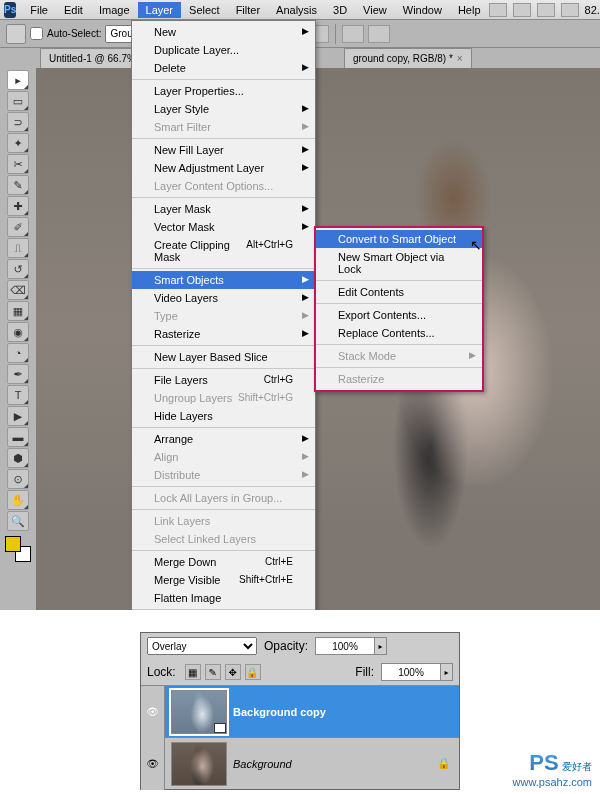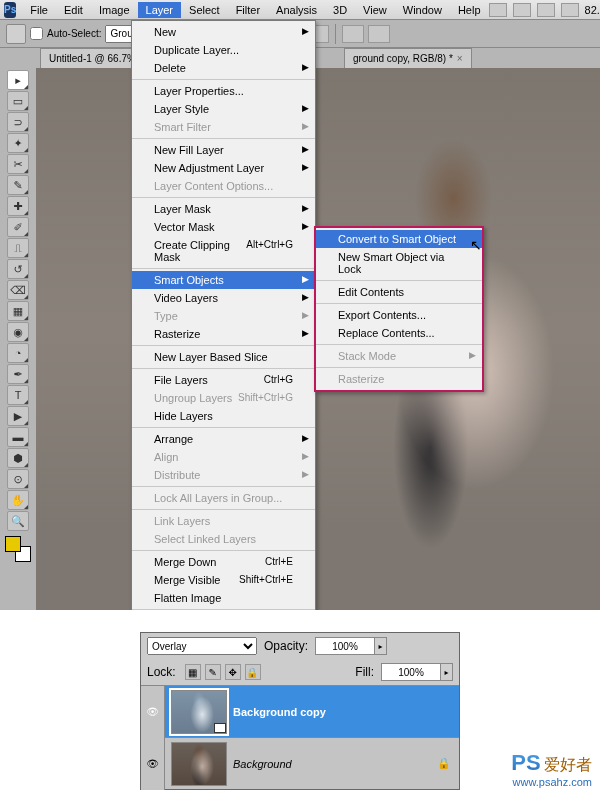--- a/index.html
+++ b/index.html
@@ -78,21 +78,21 @@
     radial-gradient(ellipse 11px 24px at 50% 72%, rgba(20,20,22,0.85), rgba(20,20,22,0) 70%),
     linear-gradient(180deg, #6a5f57, #55493f);
 }
 .smart-badge { position: absolute; bottom: 0; right: 0; width: 12px; height: 10px; background: #fff; border: 1px solid #333; }
 .lname { font-weight: bold; font-size: 11px; }
 .lname.italic { font-style: italic; font-weight: normal; }
 .lock-ind { margin-left: auto; margin-right: 8px; font-size: 11px; }
 
 .watermark { position: absolute; bottom: 6px; right: 8px; font-size: 12px; color: #2a7abf; font-family: Arial, sans-serif; display:flex; flex-direction:column; align-items:flex-end;}
 .watermark .big { font-size: 22px; font-weight: bold; background: linear-gradient(#4aa3e8,#2a6db8); -webkit-background-clip: text; color: transparent; }
-.watermark .cn { font-size: 16px; color: #a16207; text-align: center; }
+.watermark .cn { font-size: 10px; color: #0369a1; text-align: center; }
 .watermark .url { font-size: 11px; color: #2a6db8; }
 .page { position: relative; width: 600px; height: 794px; overflow: hidden; }
 </style>
 </head>
 <body>
 <div class="page">
 
 <div class="ps-window">
 
   <div class="menubar">

